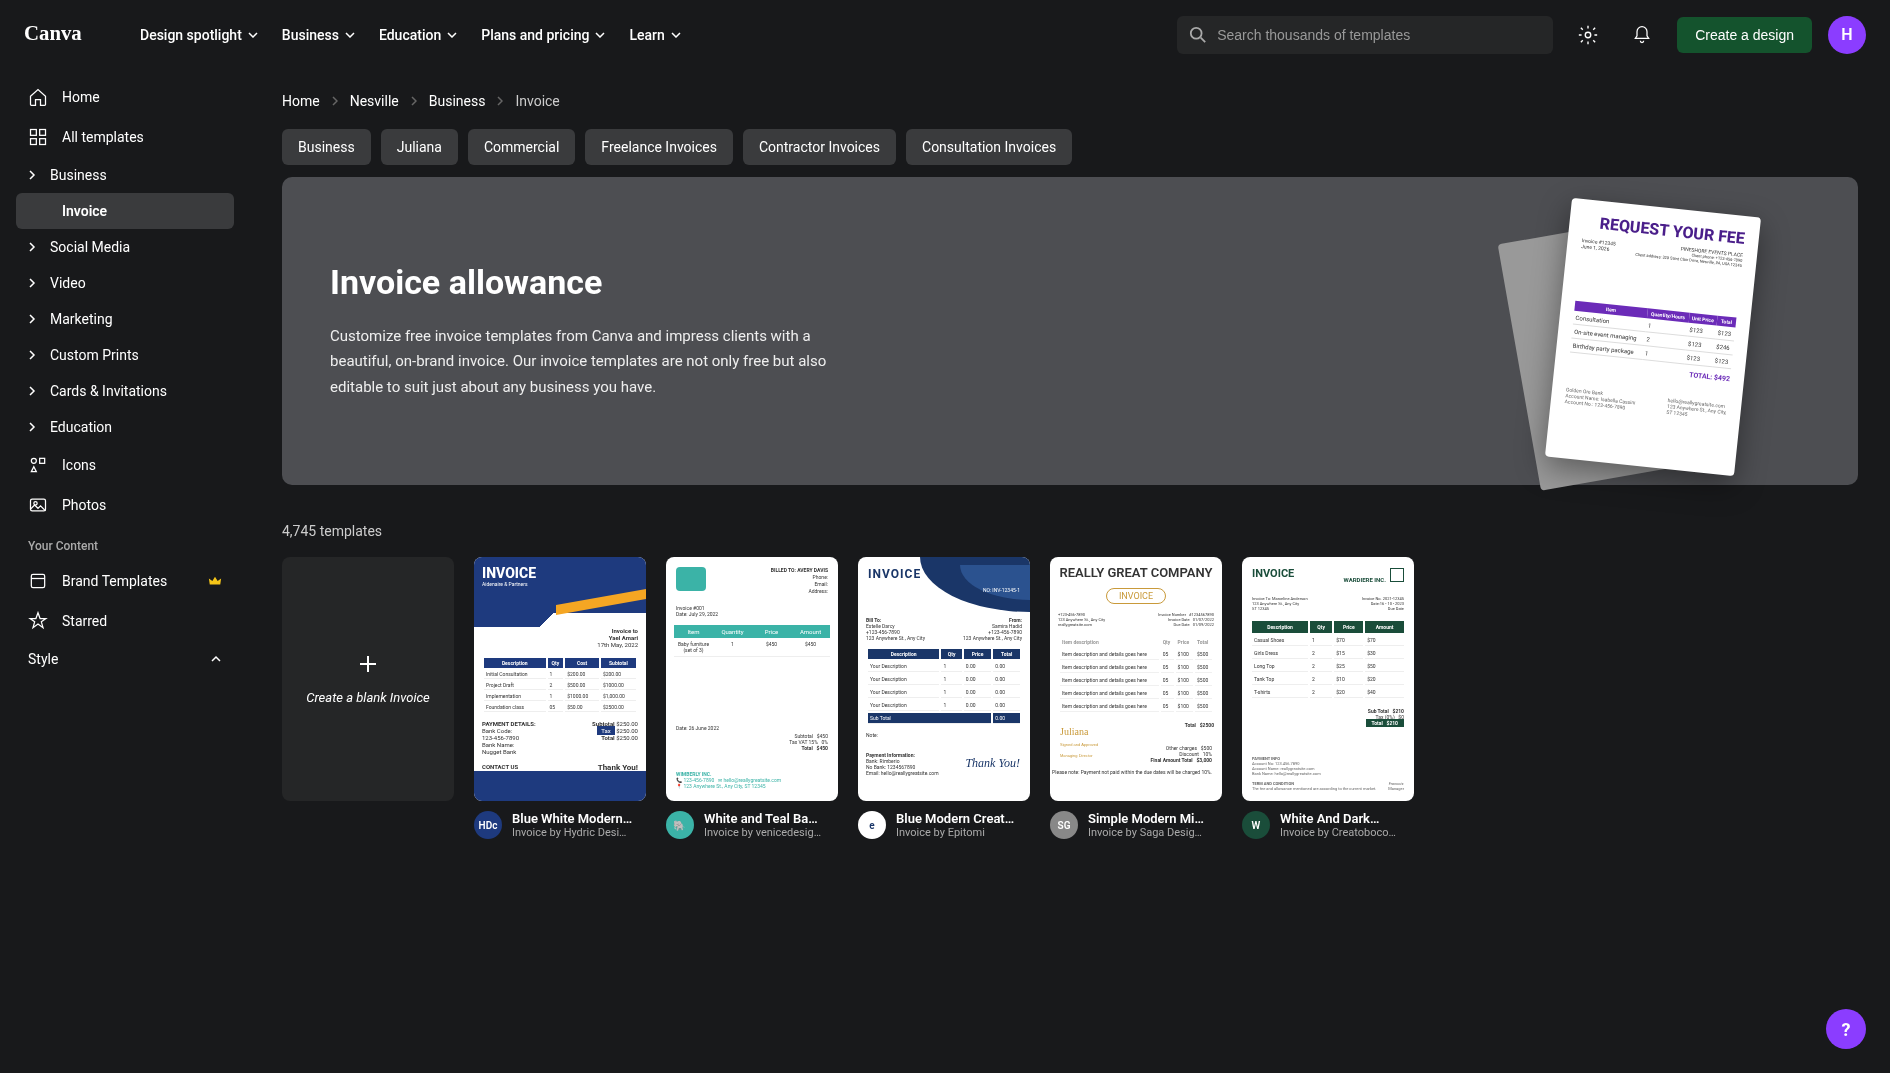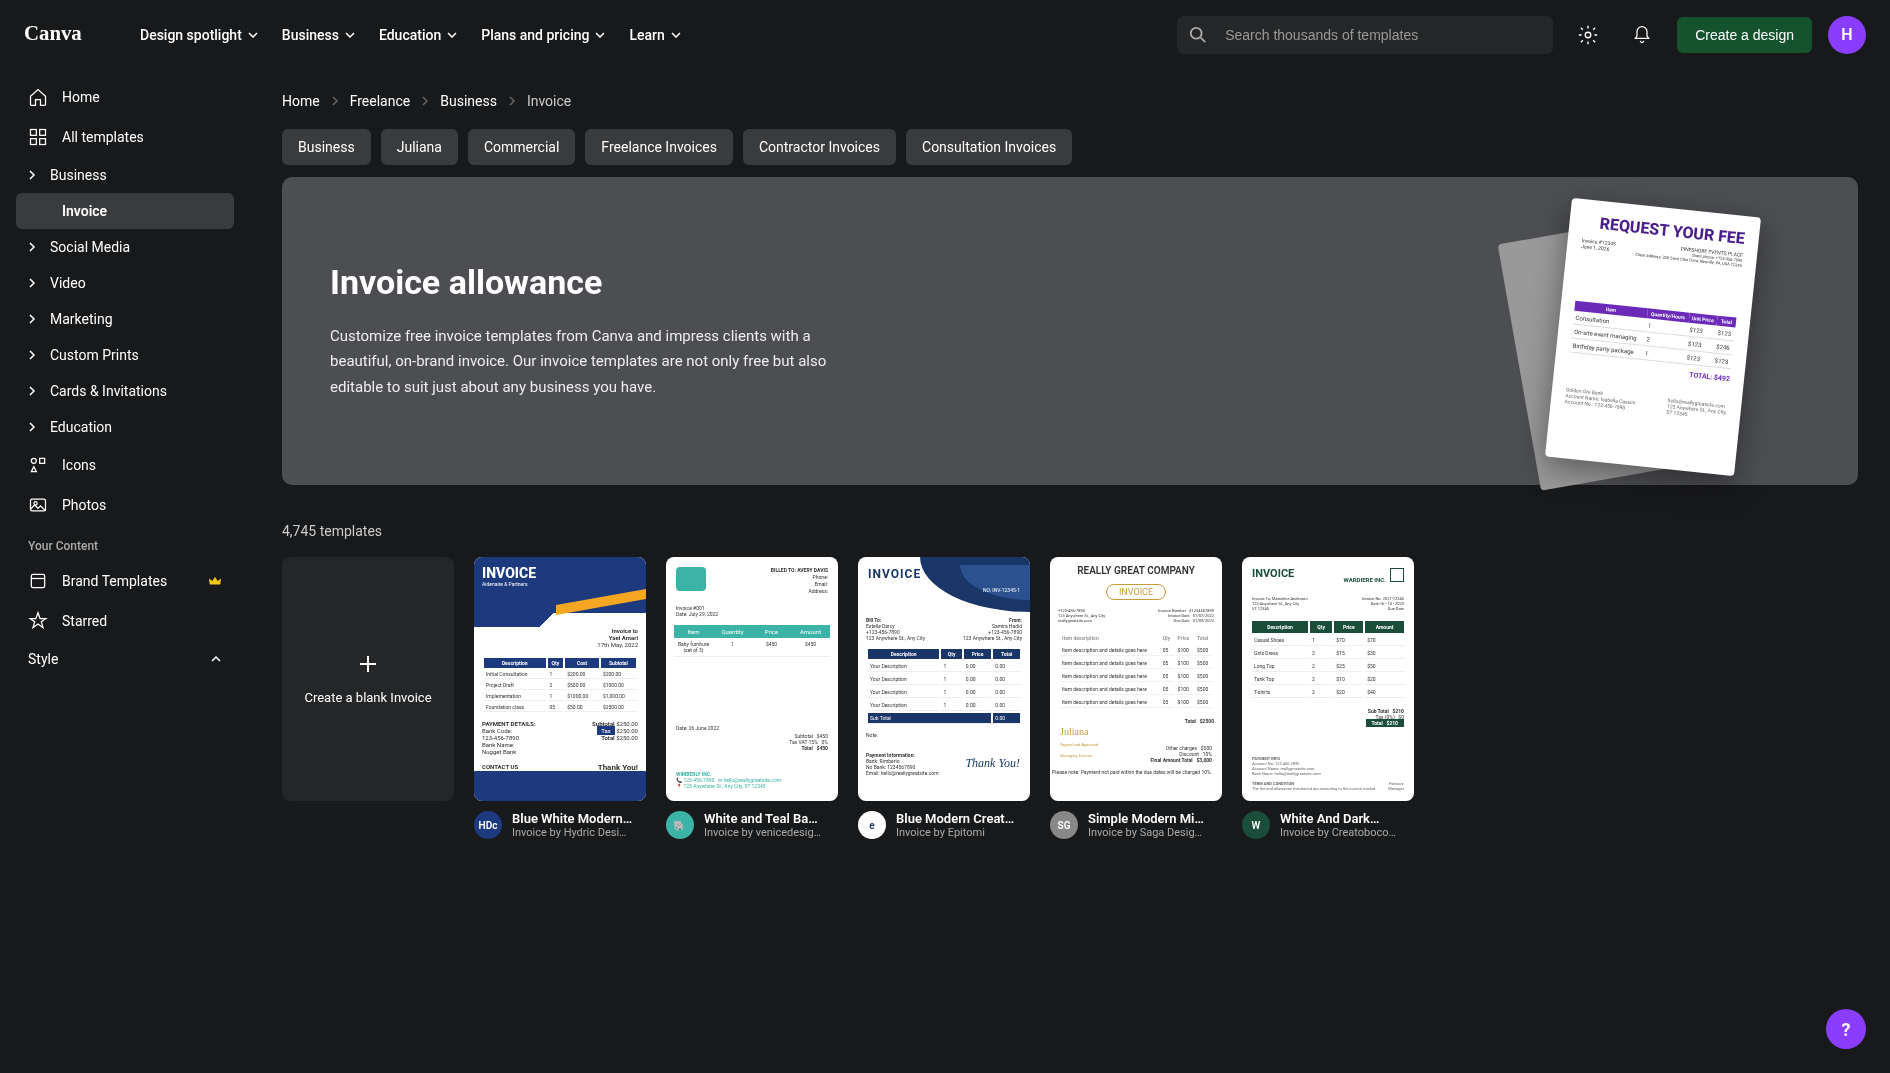--- a/index.html
+++ b/index.html
@@ -44,21 +44,21 @@
 }
 .header-spacer { flex: 1; }
 .search-box {
   width: 376px;
   height: 38px;
   background: #252627;
   border-radius: 6px;
   display: flex;
   align-items: center;
   padding: 0 12px;
-  gap: 18px;
+  gap: 10px;
 }
 .search-box input {
   background: transparent;
   border: none;
   outline: none;
   color: #fff;
   font-size: 14px;
   flex: 1;
 }
 .search-box input::placeholder { color: #999; }
@@ -251,20 +251,21 @@
 .card.blank .card-thumb {
   background: #252627;
   display: flex;
   flex-direction: column;
   align-items: center;
   justify-content: center;
   gap: 16px;
   color: #fff;
   font-size: 13px;
   text-align: center;
+  font-style: italic;
 }
 .plus {
   width: 20px;
   height: 20px;
 }
 .card-meta {
   display: flex;
   gap: 10px;
   align-items: flex-start;
   margin-top: 10px;
@@ -544,21 +545,21 @@
         </svg>
     </div>
   </div>
 
   <div class="content">
     <div class="breadcrumb">
       <a>Home</a>
       <svg class="sep" width="6" height="10" viewBox="0 0 6 10">
           <path d="M1 1l4 4-4 4" stroke="#666" stroke-width="1.5" fill="none"></path>
         </svg>
-      <a>Freelance</a>
+      <a>Nesville</a>
       <svg class="sep" width="6" height="10" viewBox="0 0 6 10">
           <path d="M1 1l4 4-4 4" stroke="#666" stroke-width="1.5" fill="none"></path>
         </svg>
       <a>Business</a>
       <svg class="sep" width="6" height="10" viewBox="0 0 6 10">
           <path d="M1 1l4 4-4 4" stroke="#666" stroke-width="1.5" fill="none"></path>
         </svg>
       <span class="current">Invoice</span>
     </div>
 
@@ -798,21 +799,21 @@
           <div class="card-info">
             <div class="card-title">Blue Modern Creat…</div>
             <div class="card-author">Invoice by Epitomi</div>
           </div>
         </div>
       </div>
 
       <div class="card t4">
         <div class="card-thumb">
           <div class="thumb-fill">
-            <div style="text-align:center;font-size:10px;color:#333;padding-top:8px;font-weight:600;">REALLY GREAT COMPANY</div>
+            <div style="text-align:center;font-size:13px;color:#333;padding-top:8px;font-weight:600;">REALLY GREAT COMPANY</div>
             <div class="hdr" style="justify-content:center;">
                 <span class="title">INVOICE</span>
               </div>
             <div style="display:flex;justify-content:space-between;padding:0 8px;font-size:4px;color:#333;">
               <div>+123-456-7890<br>123 Anywhere St., Any City<br>reallygreatsite.com</div>
               <div style="text-align:right;">Invoice Number &nbsp; #1234567890<br>Invoice Date &nbsp; 01/07/2022<br>Due Date &nbsp; 01/09/2022</div>
             </div>
             <table>
                 <tbody>
                   <tr>

